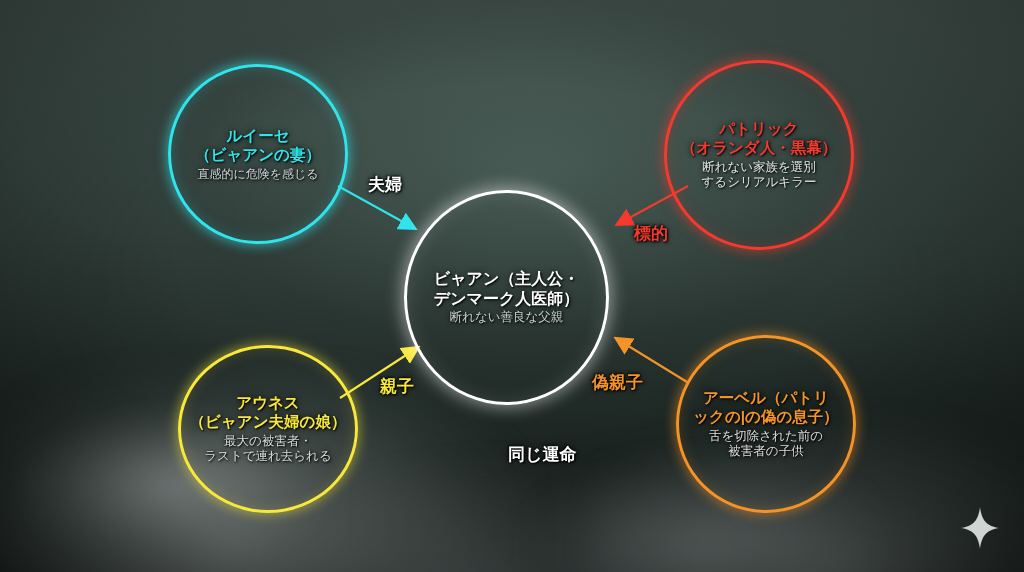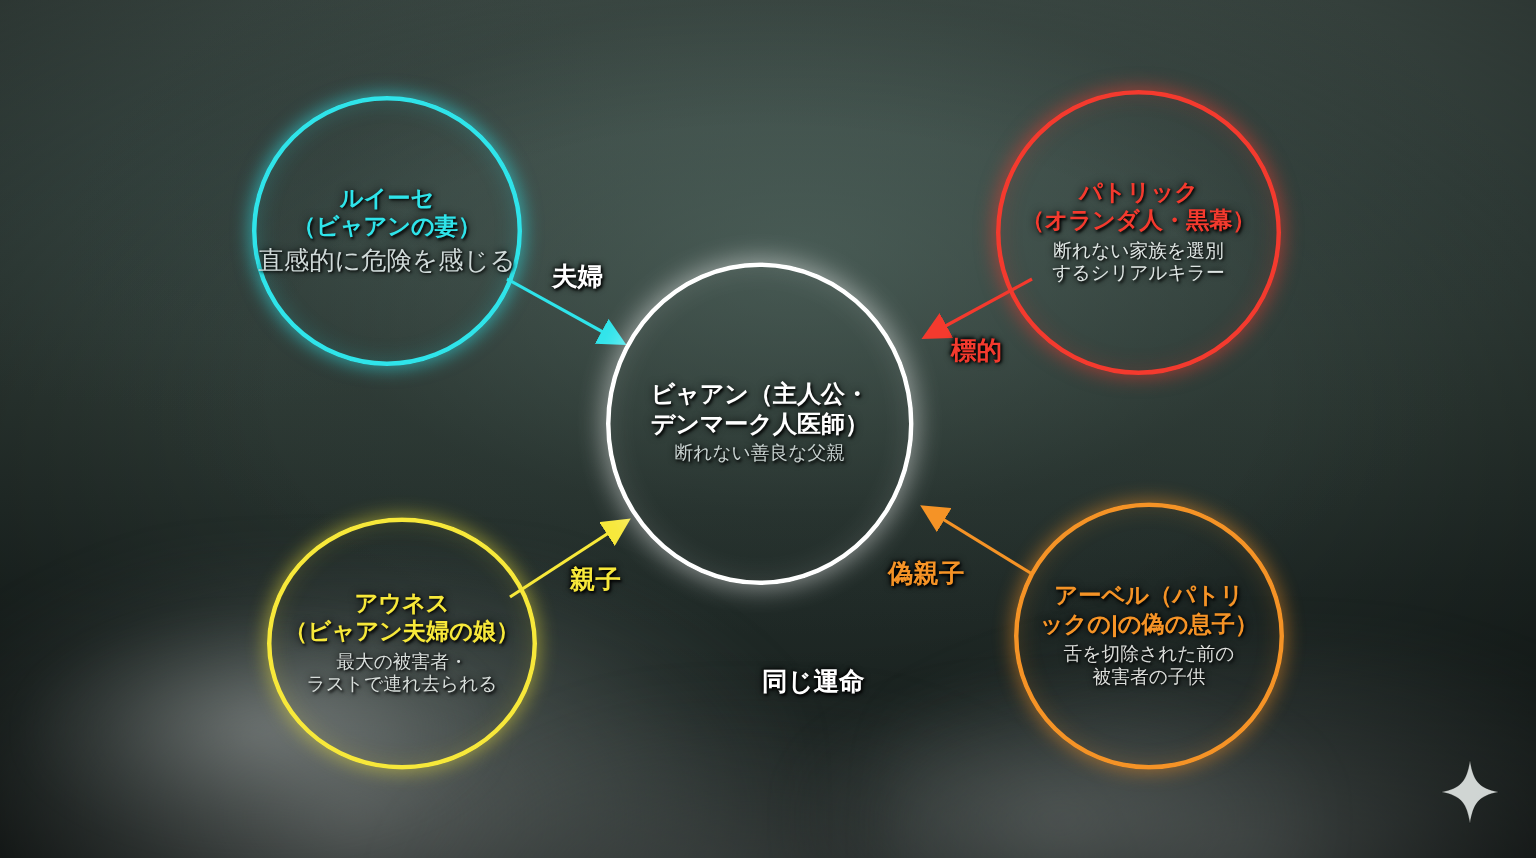--- a/index.html
+++ b/index.html
@@ -100,32 +100,32 @@
     white-space: pre-line;
     margin-top: 2px;
   }
 
   #node-louise {
     left: 168px; top: 64px; width: 180px; height: 180px;
     border: 3px solid #2fe4ea;
     box-shadow: 0 0 11px 2px rgba(47,228,234,0.55), inset 0 0 14px 1px rgba(47,228,234,0.18);
   }
   #node-louise .nm { color: #2fe4ea; font-size: 15.5px; text-shadow: 0 0 6px rgba(0,0,0,0.85), 1px 1px 2px #000; }
-  #node-louise .ds { color: #cfd9d8; font-size: 17px; text-shadow: 0 0 5px rgba(0,0,0,0.9), 1px 1px 2px #000; }
+  #node-louise .ds { color: #cfd9d8; font-size: 12px; text-shadow: 0 0 5px rgba(0,0,0,0.9), 1px 1px 2px #000; }
 
   #node-patrick {
     left: 664px; top: 60px; width: 190px; height: 190px;
     border: 3px solid #f43a2e;
     box-shadow: 0 0 12px 2px rgba(244,58,46,0.5), inset 0 0 14px 1px rgba(244,58,46,0.16);
   }
   #node-patrick .nm { color: #f43a2e; font-size: 15.5px; text-shadow: 0 0 6px rgba(0,0,0,0.9), 1px 1px 2px #000; }
   #node-patrick .ds { color: #dfe6e4; font-size: 12.5px; text-shadow: 0 0 5px rgba(0,0,0,0.9), 1px 1px 2px #000; }
 
   #node-bjorn {
-    left: 404px; top: 175px; width: 205px; height: 215px;
+    left: 404px; top: 190px; width: 205px; height: 215px;
     border: 3px solid #ffffff;
     box-shadow: 0 0 16px 3px rgba(255,255,255,0.45), inset 0 0 18px 2px rgba(255,255,255,0.10);
   }
   #node-bjorn .nm { color: #ffffff; font-size: 16px; text-shadow: 0 0 6px rgba(0,0,0,0.8), 1px 1px 2px #000; }
   #node-bjorn .ds { color: #c8d2d0; font-size: 12.5px; text-shadow: 0 0 5px rgba(0,0,0,0.9), 1px 1px 2px #000; }
 
   #node-agnes {
     left: 178px; top: 345px; width: 180px; height: 168px;
     border: 3px solid #f7e83a;
     box-shadow: 0 0 12px 2px rgba(247,232,58,0.45), inset 0 0 14px 1px rgba(247,232,58,0.14);

